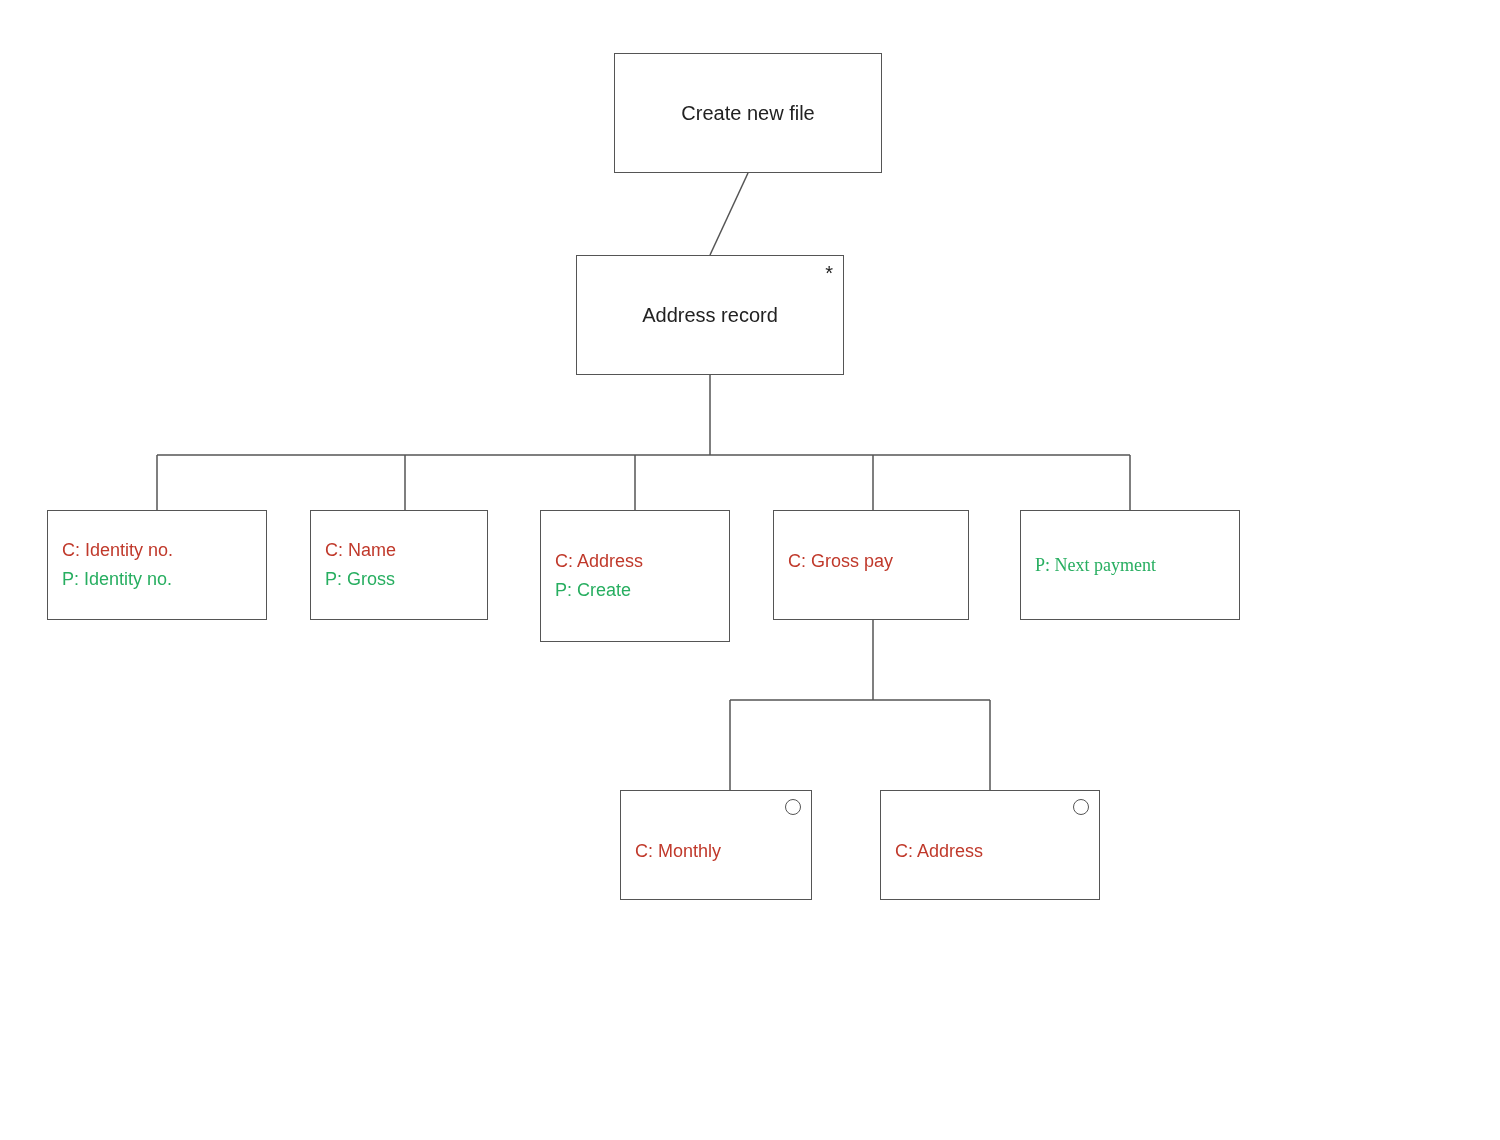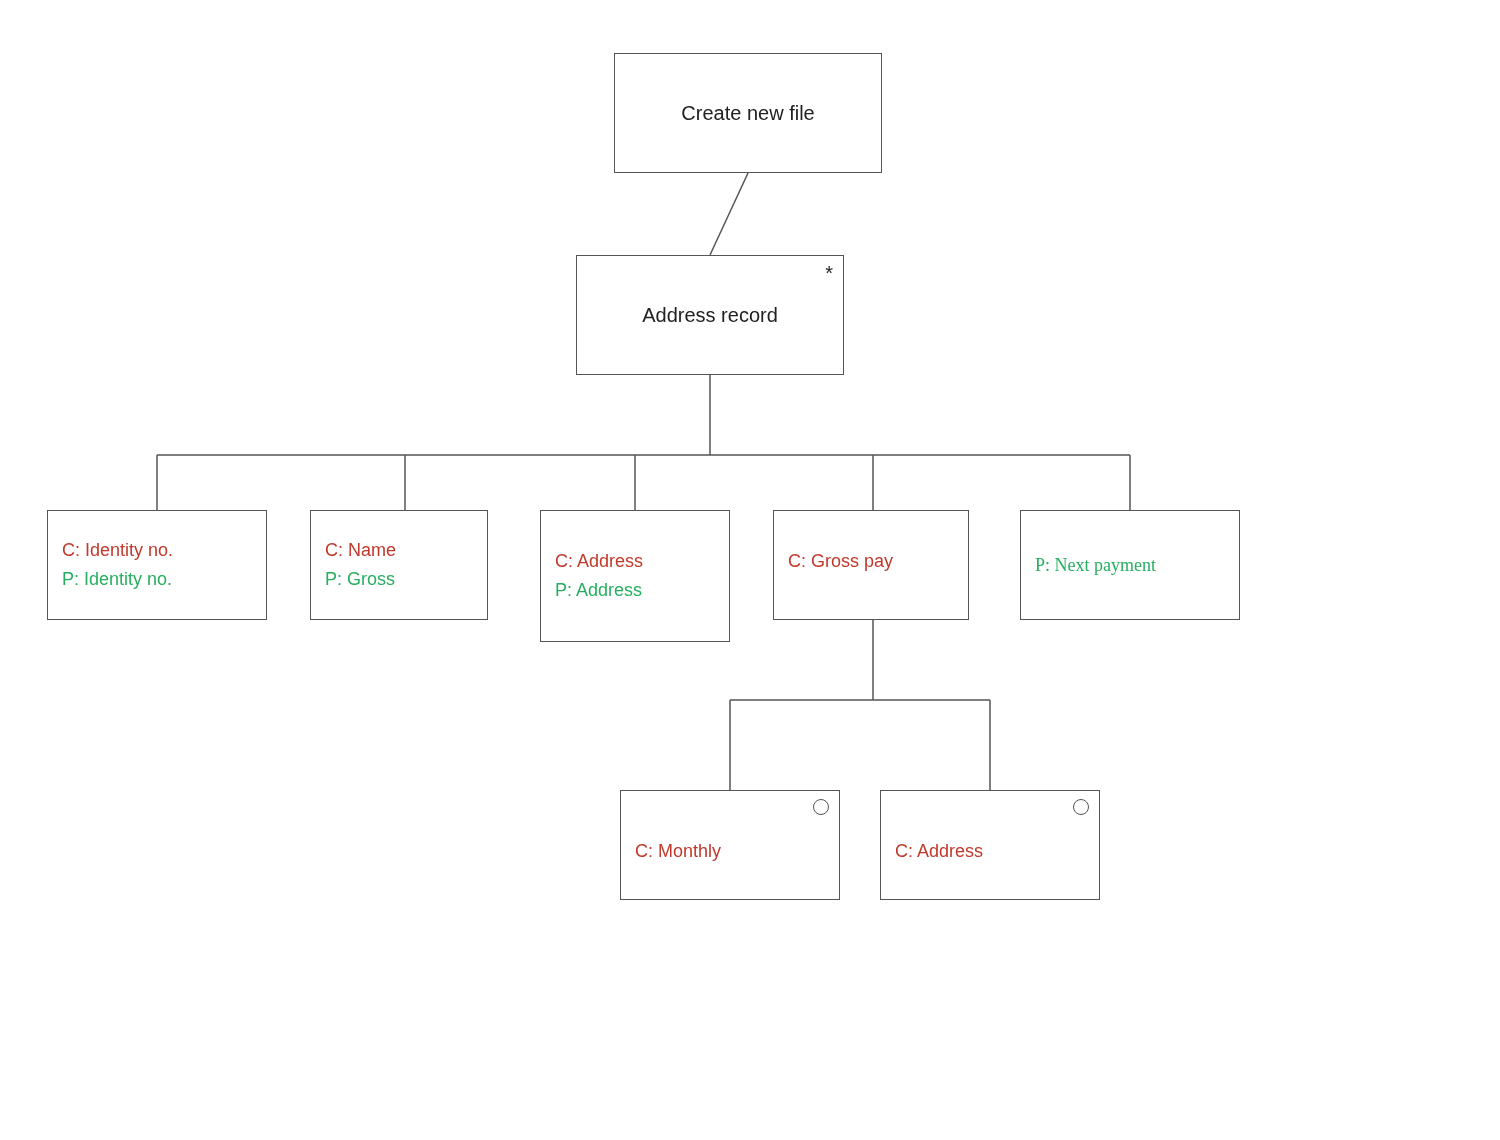--- a/index.html
+++ b/index.html
@@ -117,32 +117,32 @@
     <span class="node-p">P: Identity no.</span>
   </div>
 
   <div class="node" style="left:310px; top:510px; width:178px; height:110px;">
     <span class="node-c">C: Name</span>
     <span class="node-p">P: Gross</span>
   </div>
 
   <div class="node" style="left:540px; top:510px; width:190px; height:132px;">
     <span class="node-c">C: Address</span>
-    <span class="node-p">P: Address</span>
+    <span class="node-p">P: Create</span>
   </div>
 
   <div class="node" style="left:773px; top:510px; width:196px; height:110px;">
     <span class="node-c">C: Gross pay</span>
   </div>
 
   <div class="node" style="left:1020px; top:510px; width:220px; height:110px;font-family:Liberation Serif, serif;">
     <span class="node-p">P: Next payment</span>
   </div>
 
-  <div class="node" style="left:620px; top:790px; width:220px; height:110px;">
+  <div class="node" style="left:620px; top:790px; width:192px; height:110px;">
     <div class="node-circle"></div>
     <span class="node-c" style="margin-top:20px;">C: Monthly</span>
   </div>
 
   <div class="node" style="left:880px; top:790px; width:220px; height:110px;">
     <div class="node-circle"></div>
     <span class="node-c" style="margin-top:20px;">C: Address</span>
   </div>
 
 </div>

